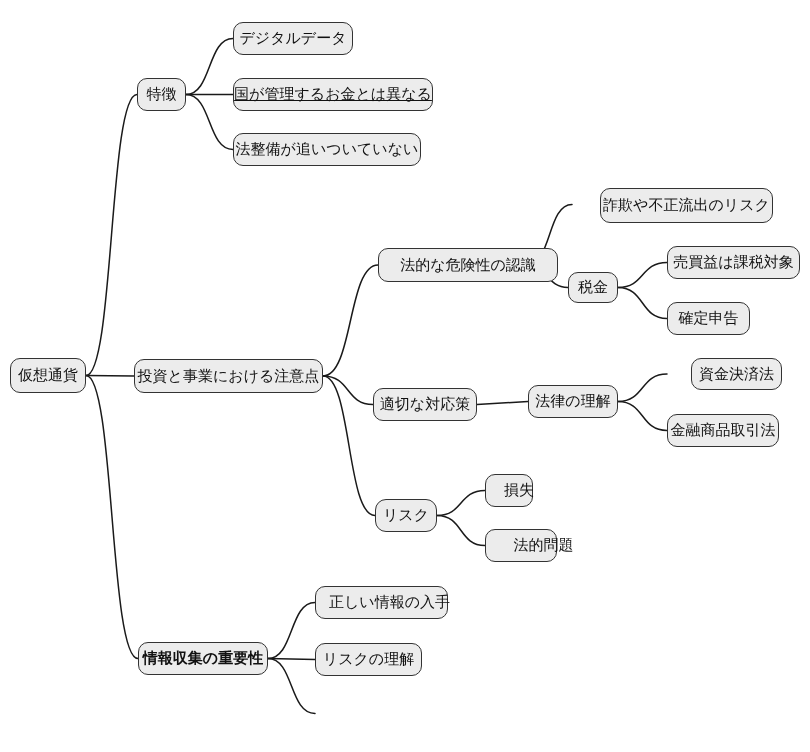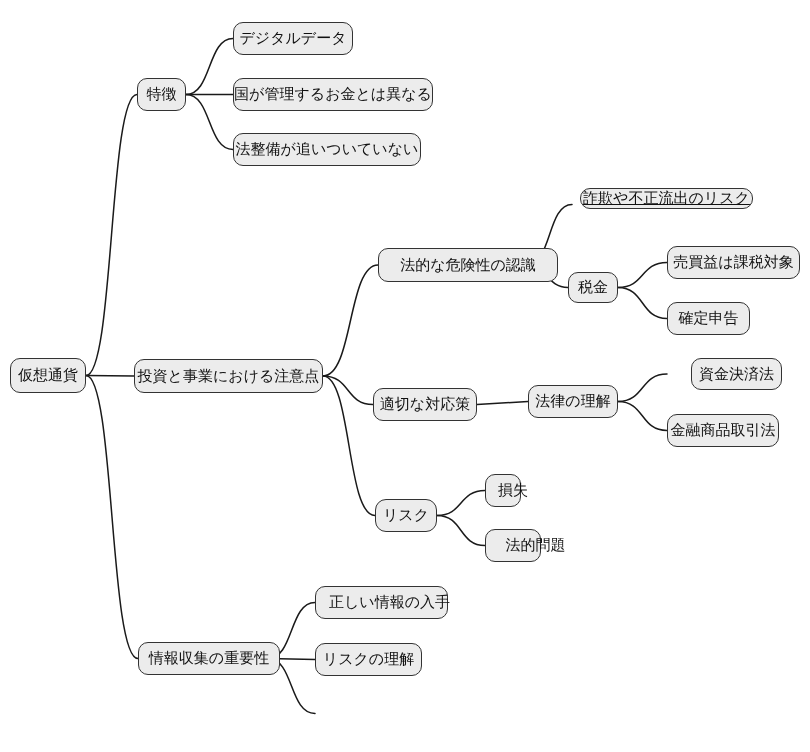--- a/index.html
+++ b/index.html
@@ -79,32 +79,32 @@
       <path d="M437,515.5 C463.4,515.5 458.6,545.5 485,545.5"></path>
       <path d="M86,375.5 C114.6,375.5 109.4,658.5 138,658.5"></path>
       <path d="M268,658.5 C293.85,658.5 289.15,602.5 315,602.5"></path>
       <path d="M268,658.5 L315,659.5"></path>
       <path d="M268,658.5 C293.85,658.5 289.15,713.5 315,713.5"></path>
     </svg>
   <div id="nodes" class="node-layer">
       <div class="node" style="left: 10px; top: 358px; width: 76px; height: 35px;">仮想通貨</div>
       <div class="node" style="left: 137px; top: 78px; width: 49px; height: 33px;">特徴</div>
       <div class="node" style="left: 233px; top: 22px; width: 120px; height: 33px;">デジタルデータ</div>
-      <div class="node" style="left: 233px; top: 78px; width: 200px; height: 33px;">国が管理するお金とは異なる</div>
+      <div class="node" style="left: 233px; top: 78px; width: 200px; height: 33px; text-decoration: underline;">国が管理するお金とは異なる</div>
       <div class="node" style="left: 233px; top: 133px; width: 188px; height: 33px;">法整備が追いついていない</div>
       <div class="node" style="left: 134px; top: 359px; width: 189px; height: 34px;">投資と事業における注意点</div>
       <div class="node" style="left: 378px; top: 248px; width: 180px; height: 34px;">法的な危険性の認識</div>
-      <div class="node" style="left: 580px; top: 188px; width: 173px; height: 21px; text-decoration: underline;">詐欺や不正流出のリスク</div>
+      <div class="node" style="left: 600px; top: 188px; width: 173px; height: 35px;">詐欺や不正流出のリスク</div>
       <div class="node" style="left: 568px; top: 272px; width: 50px; height: 31px;">税金</div>
       <div class="node" style="left: 667px; top: 246px; width: 133px; height: 33px;">売買益は課税対象</div>
       <div class="node" style="left: 667px; top: 302px; width: 83px; height: 33px;">確定申告</div>
       <div class="node" style="left: 373px; top: 388px; width: 104px; height: 33px;">適切な対応策</div>
       <div class="node" style="left: 528px; top: 385px; width: 90px; height: 33px;">法律の理解</div>
       <div class="node" style="left: 667px; top: 358px; width: 91px; height: 32px; margin-left: 24px;">資金決済法</div>
       <div class="node" style="left: 667px; top: 414px; width: 112px; height: 33px;">金融商品取引法</div>
       <div class="node" style="left: 375px; top: 499px; width: 62px; height: 33px; border-radius: 11px;">リスク</div>
-      <div class="node" style="left: 485px; top: 474px; width: 36px; height: 33px; padding-left: 20px;">損失</div>
-      <div class="node" style="left: 485px; top: 529px; width: 56px; height: 33px; padding-left: 45px;">法的問題</div>
-      <div class="node" style="left: 138px; top: 642px; width: 142px; height: 33px;">情報収集の重要性</div>
+      <div class="node" style="left: 485px; top: 474px; width: 48px; height: 33px; padding-left: 20px;">損失</div>
+      <div class="node" style="left: 485px; top: 529px; width: 72px; height: 33px; padding-left: 45px;">法的問題</div>
+      <div class="node" style="left: 138px; top: 642px; width: 130px; height: 33px; font-weight: bold;">情報収集の重要性</div>
       <div class="node" style="left: 315px; top: 586px; width: 133px; height: 33px; padding-left: 16px;">正しい情報の入手</div>
       <div class="node" style="left: 315px; top: 643px; width: 107px; height: 33px;">リスクの理解</div>
     </div>
 </div>
 
 </body></html>

